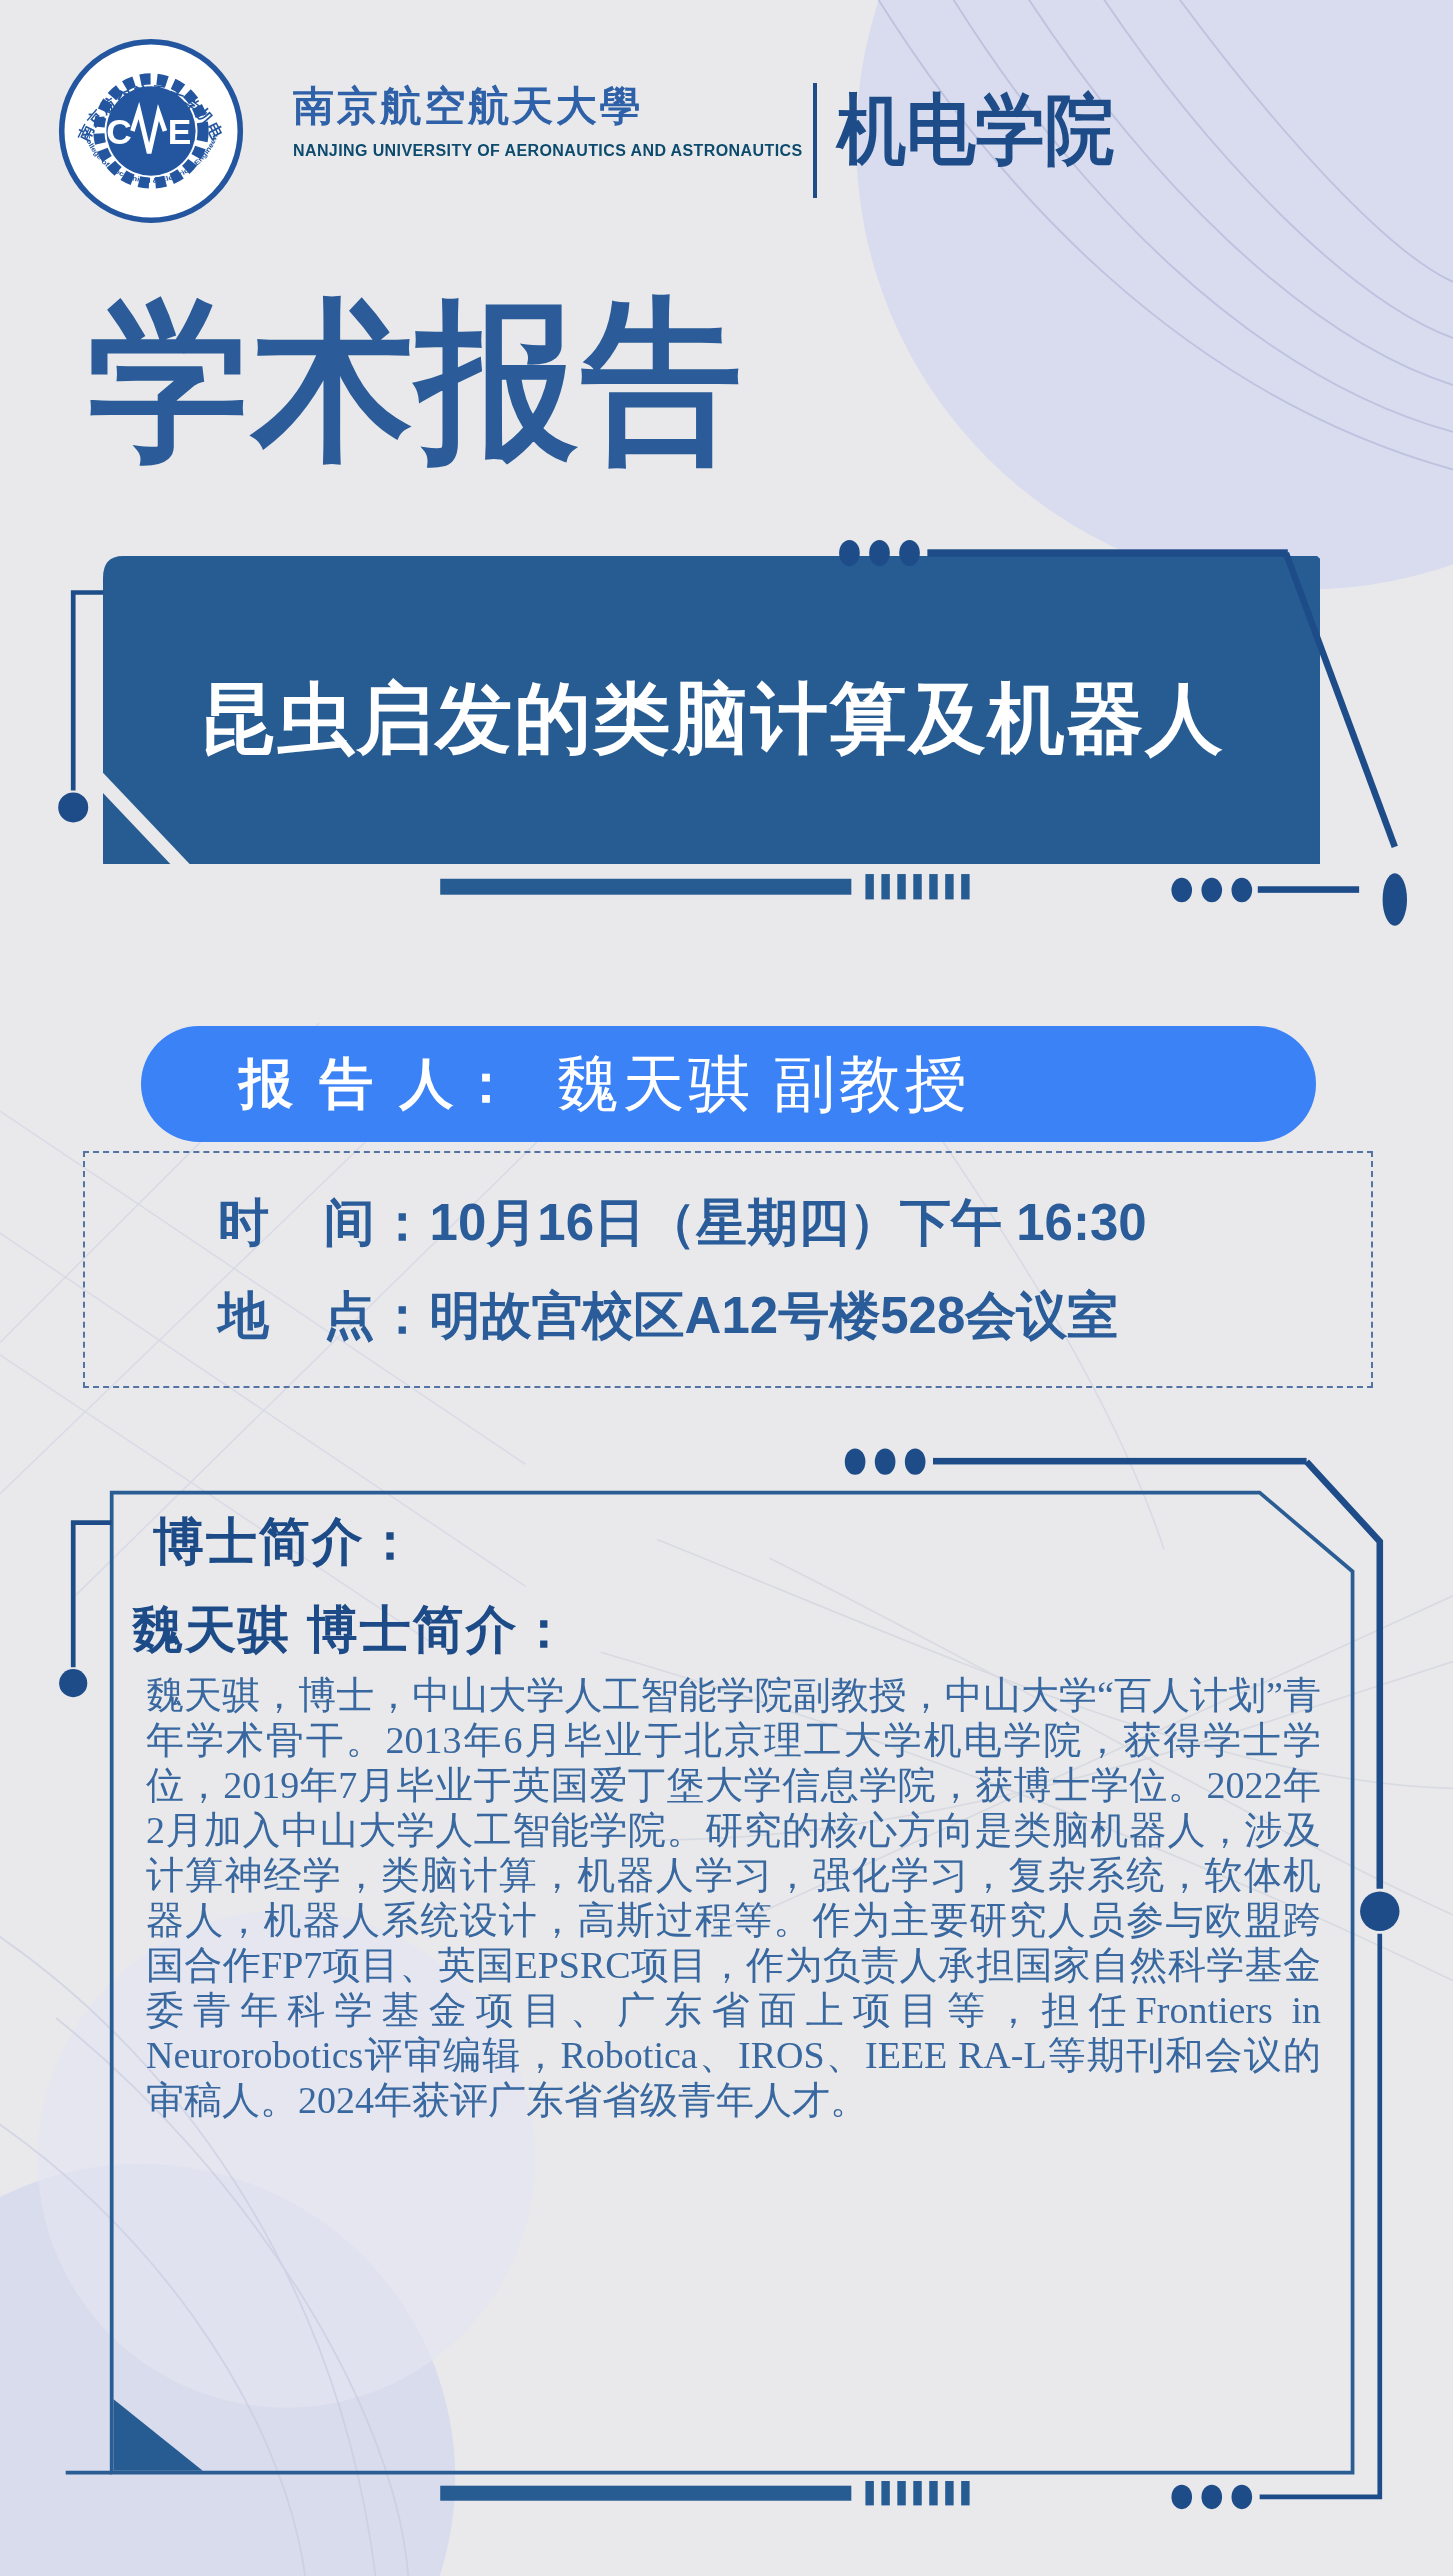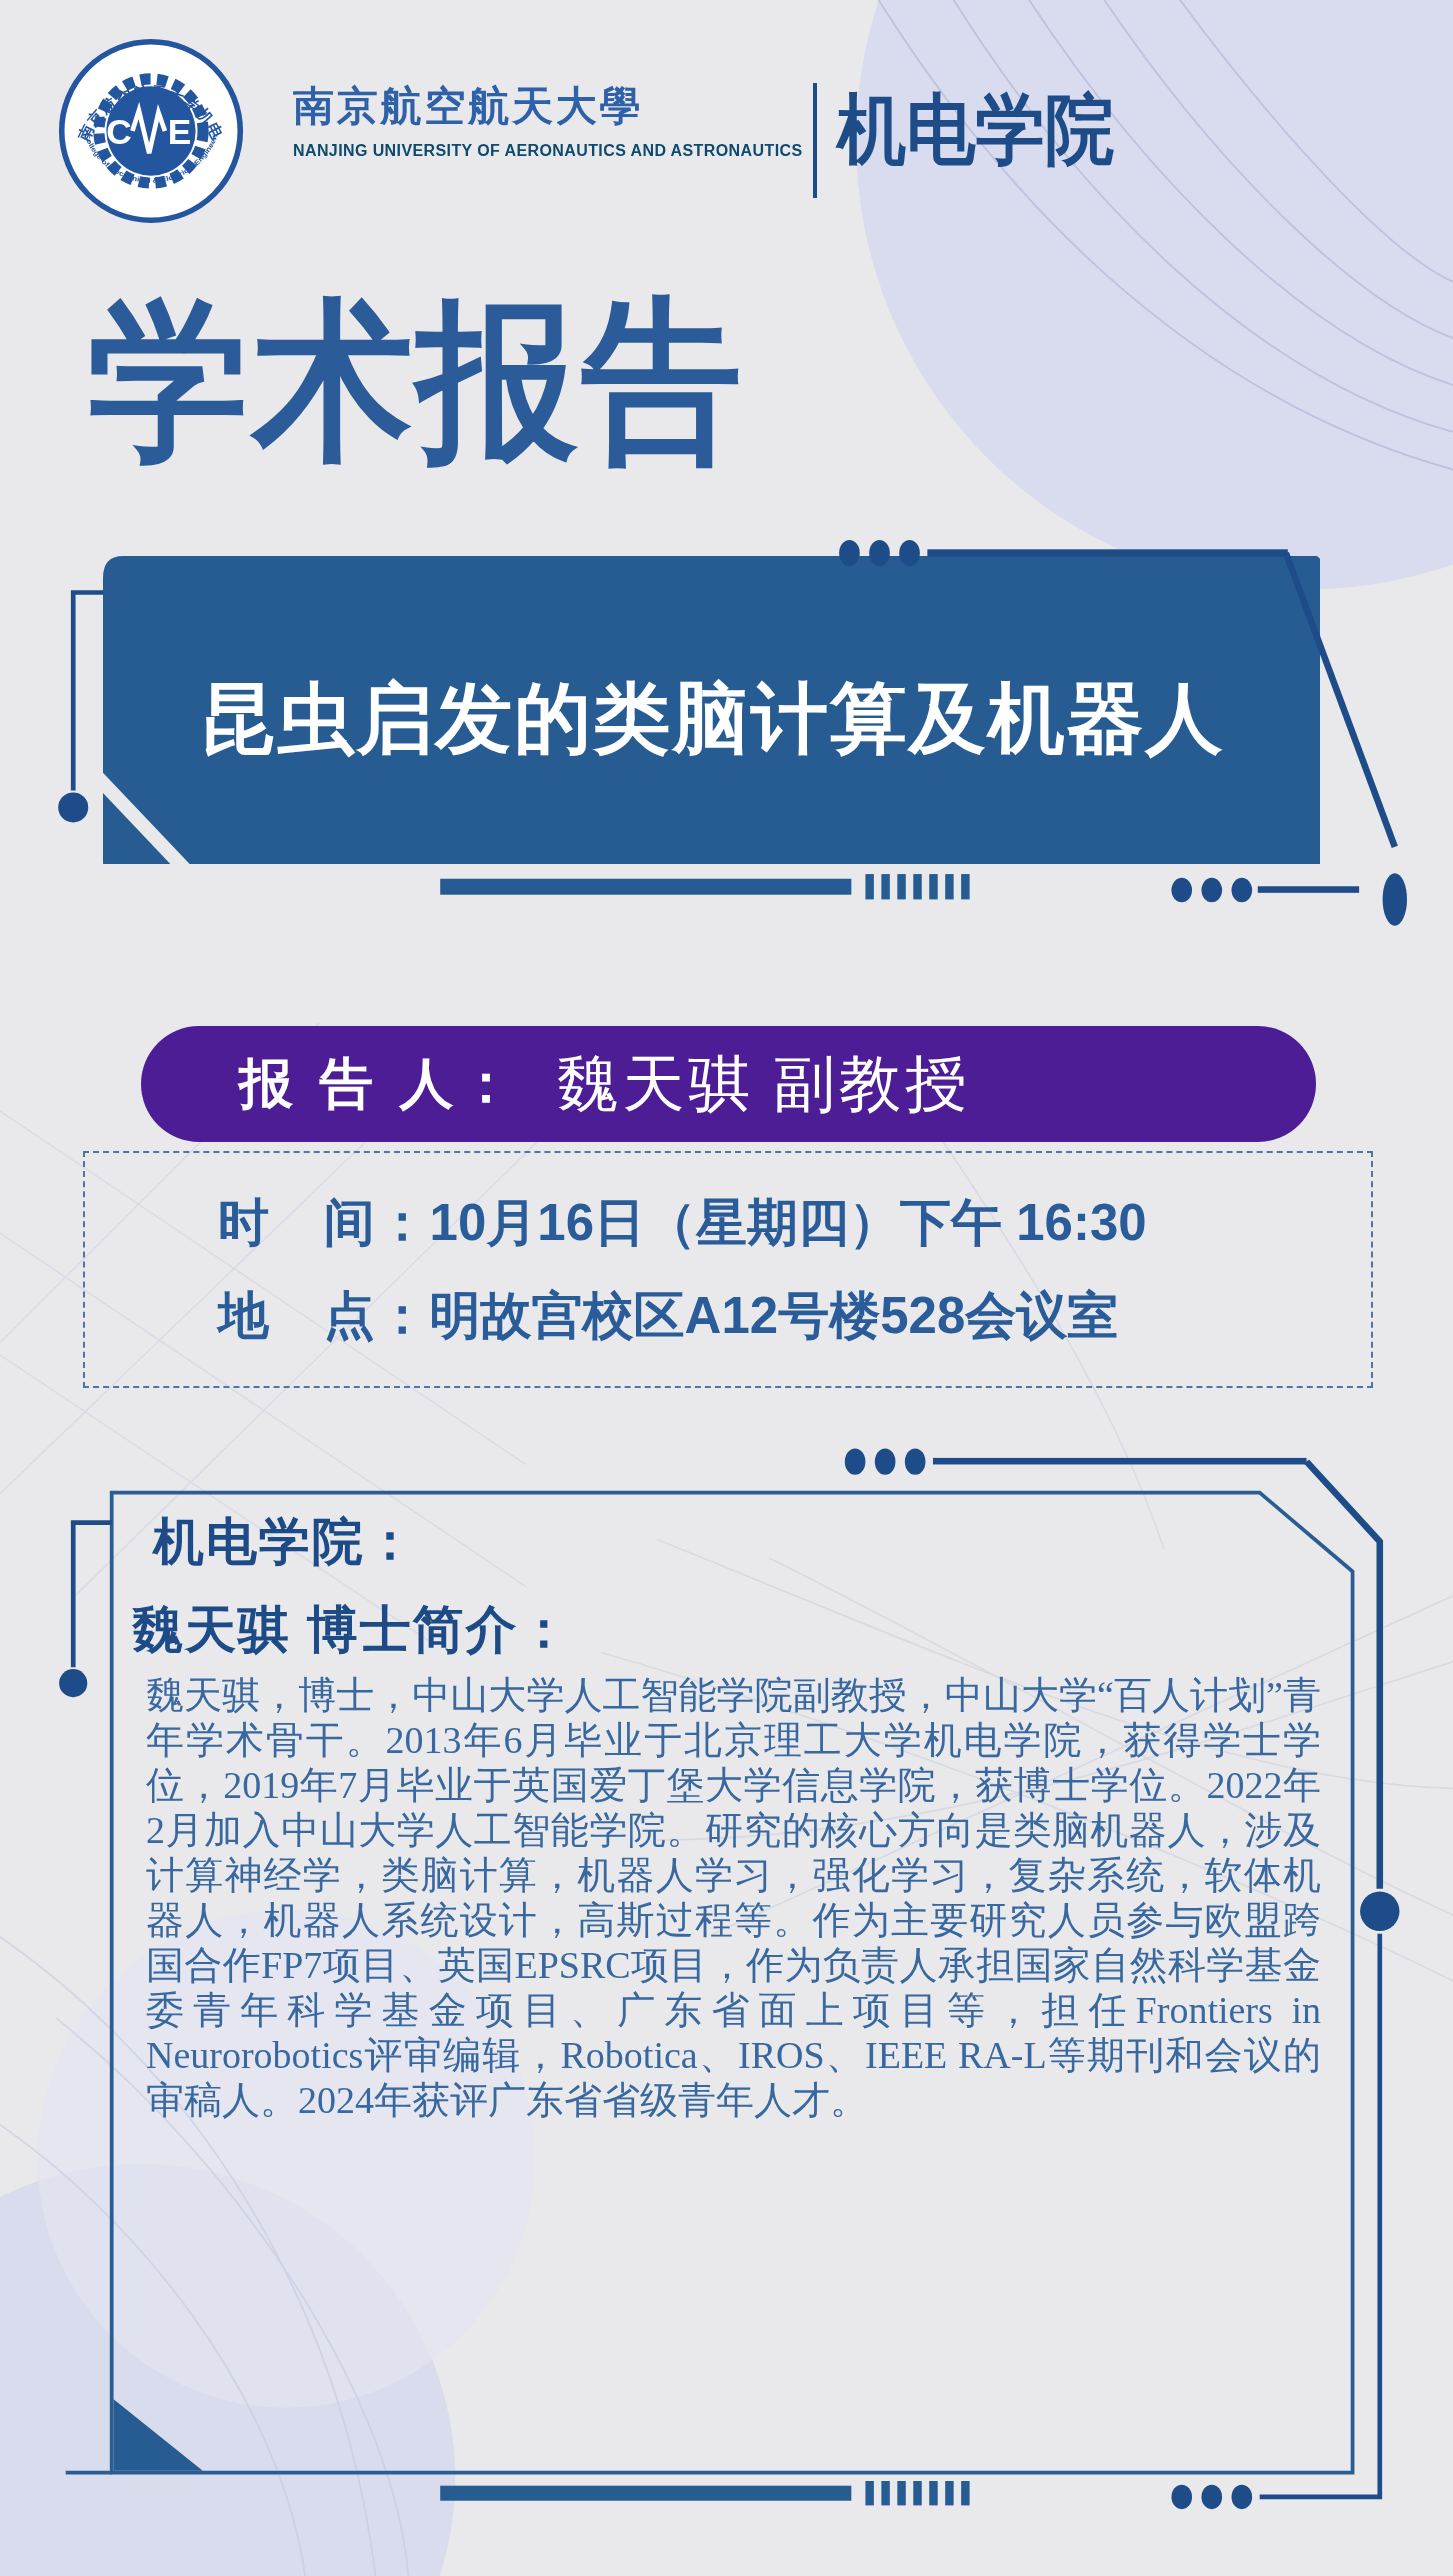--- a/index.html
+++ b/index.html
@@ -54,21 +54,21 @@
   }
   .banner-title {
     position:absolute; left:0; top:0; width:100%; height:100%;
     display:flex; align-items:center; justify-content:center; padding-top:19px;
     font-size:77px; font-weight:900; color:#ffffff; letter-spacing:1.9px; white-space:nowrap;
   }
 
   
   .pill {
     position:absolute; left:141px; top:1026px; width:1175px; height:116px; z-index:2;
-    background:#4c1d95; border-radius:58px;
+    background:#3b82f6; border-radius:58px;
     display:flex; align-items:center; padding-left:98px;
   }
   .pill-label { font-size:54px; font-weight:800; color:#fff; letter-spacing:5.6px; white-space:nowrap; }
   .pill-name  {
     margin-left:38px; font-family:"Liberation Serif","DejaVu Serif",serif;
     font-size:62px; font-weight:400; color:#fff; letter-spacing:3.8px; white-space:nowrap;
   }
 
   
   .schedule {
@@ -178,21 +178,21 @@
     <span class="slabel">时　间：</span>
     <span class="svalue">10月16日（星期四）下午 16:30</span>
   </div>
   <div class="srow">
     <span class="slabel">地　点：</span>
     <span class="svalue">明故宫校区A12号楼528会议室</span>
   </div>
 </div>
 
 <div class="content-area">
-  <div class="sec-heading">机电学院：</div>
+  <div class="sec-heading">博士简介：</div>
   <div class="sec-heading bio-gap">魏天骐 博士简介：</div>
   <div class="sec-body">魏天骐，博士，中山大学人工智能学院副教授，中山大学“百人计划”青年学术骨干。2013年6月毕业于北京理工大学机电学院，获得学士学位，2019年7月毕业于英国爱丁堡大学信息学院，获博士学位。2022年2月加入中山大学人工智能学院。研究的核心方向是类脑机器人，涉及计算神经学，类脑计算，机器人学习，强化学习，复杂系统，软体机器人，机器人系统设计，高斯过程等。作为主要研究人员参与欧盟跨国合作FP7项目、英国EPSRC项目，作为负责人承担国家自然科学基金委青年科学基金项目、广东省面上项目等，担任Frontiers in Neurorobotics评审编辑，Robotica、IROS、IEEE RA-L等期刊和会议的审稿人。2024年获评广东省省级青年人才。</div>
 </div>
 
 <svg class="deco-layer" viewBox="0 0 1548 2744">
 
   <g>
     <path d="M110,631 L78,631 L78,842" fill="none" stroke="#1E4C88" stroke-width="5"></path>
     <circle cx="78" cy="860" r="16" fill="#1E4C88"></circle>
   </g>

